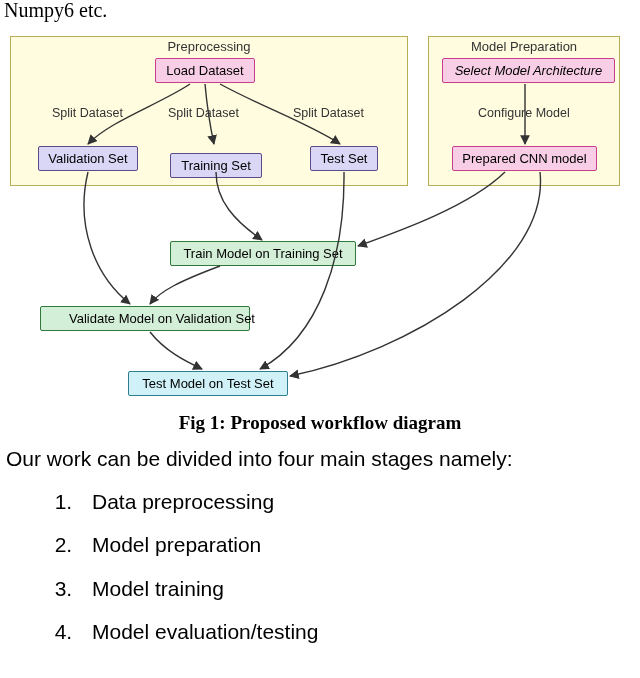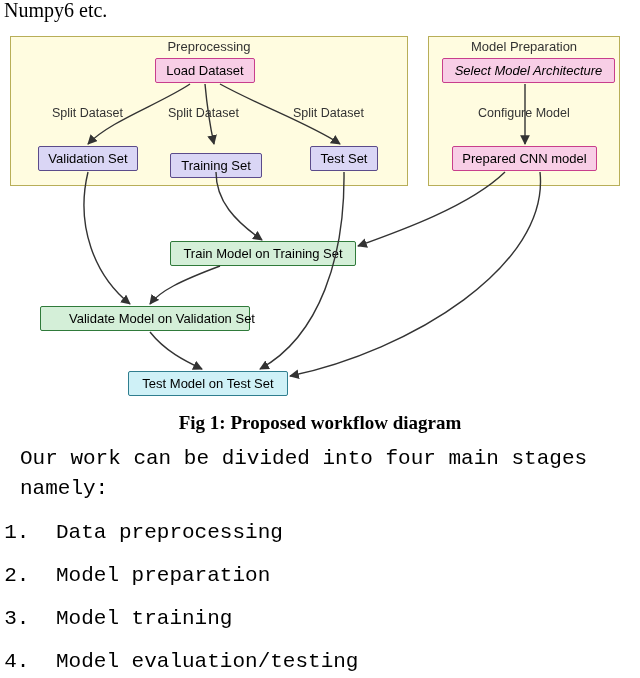--- a/index.html
+++ b/index.html
@@ -74,29 +74,29 @@
   }
   .caption {
     text-align: center;
     font-weight: bold;
     font-size: 19px;
     margin: 6px 0 10px 0;
     font-family: 'Times New Roman', Times, serif;
   }
   .para {
     font-size: 21px;
-    padding: 0 20px;
+    padding: 0 6px;
     line-height: 1.45;
-    font-family: Liberation Mono, monospace;
+    font-family: Liberation Sans, sans-serif;
   }
   ol.stages {
     font-size: 21px;
-    padding-left: 42px;
+    padding-left: 78px;
     line-height: 2.05;
-    font-family: Liberation Mono, monospace;
+    font-family: Liberation Sans, sans-serif;
     margin-top: 6px;
   }
   ol.stages li {
     padding-left: 14px;
   }
 </style>
 </head>
 <body>
 
 <div class="page">

